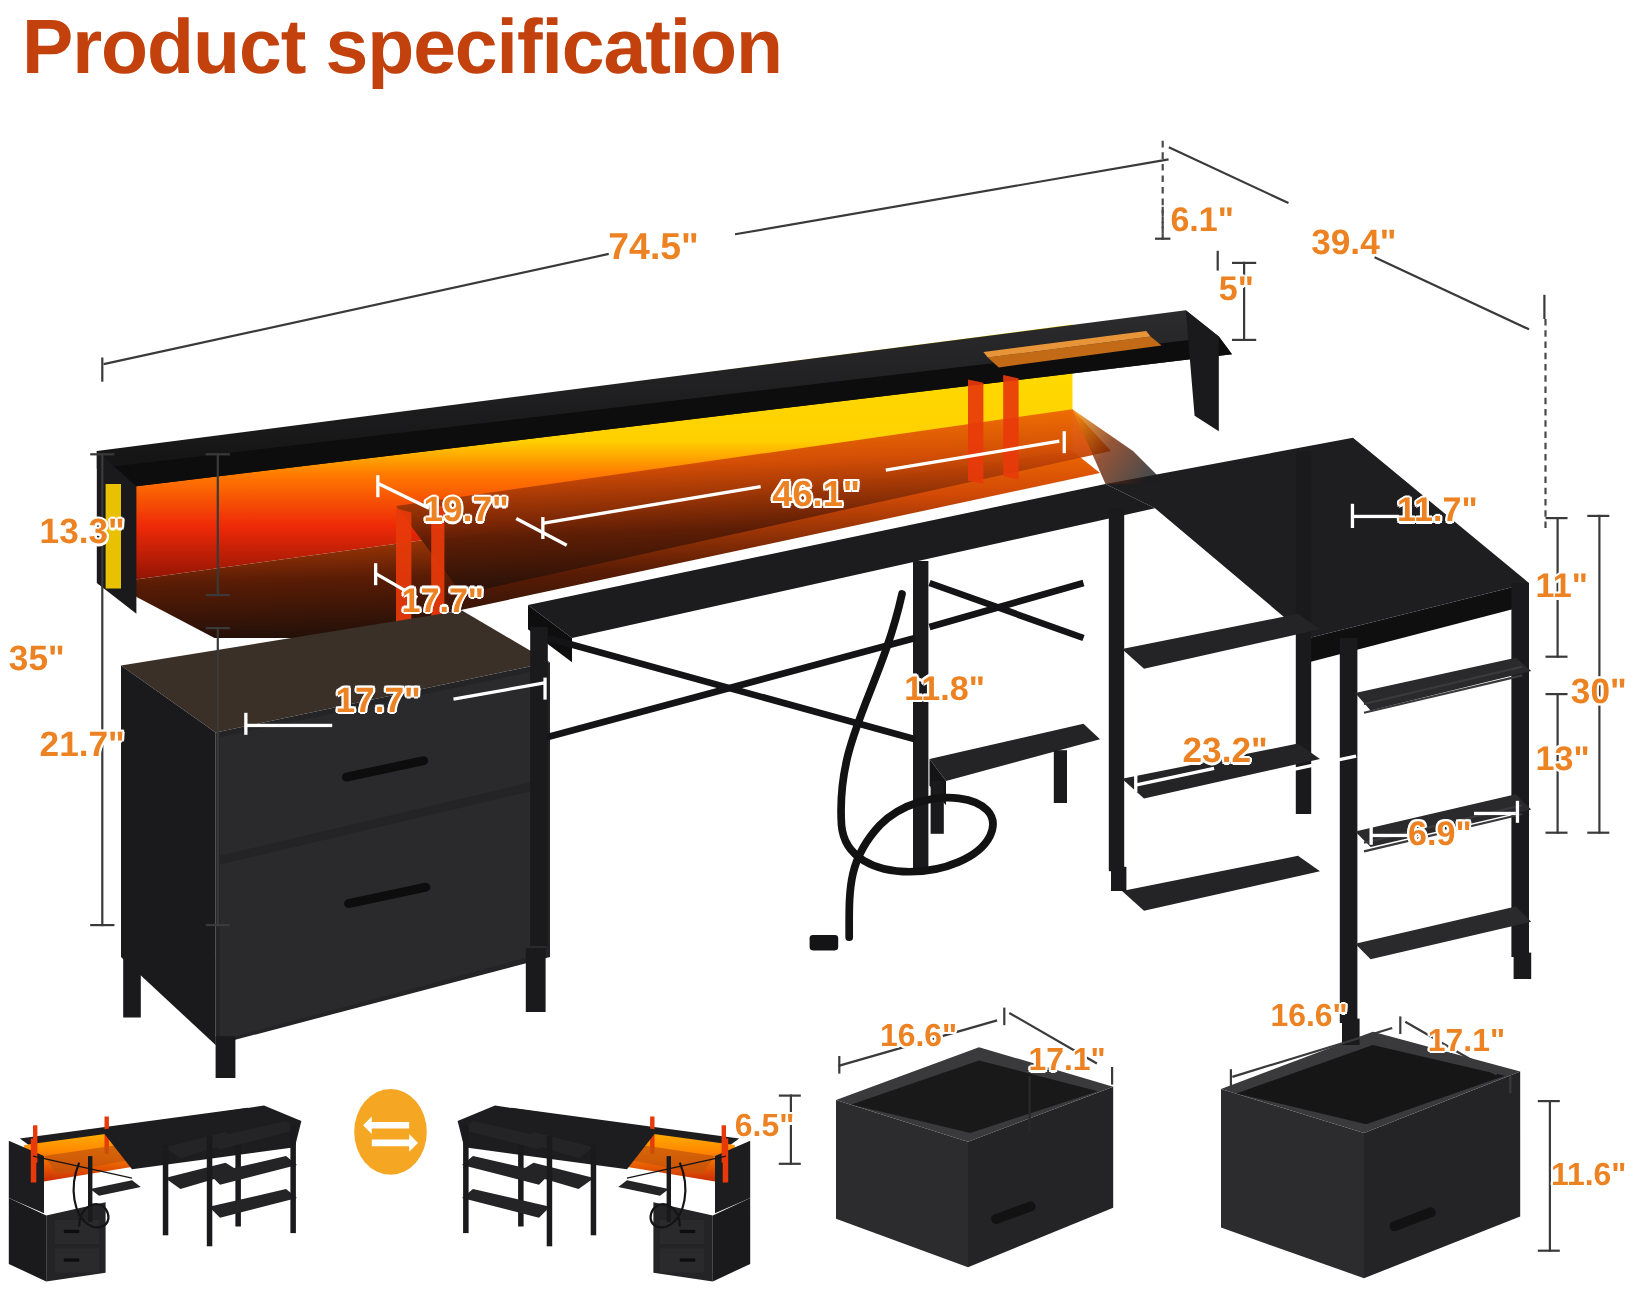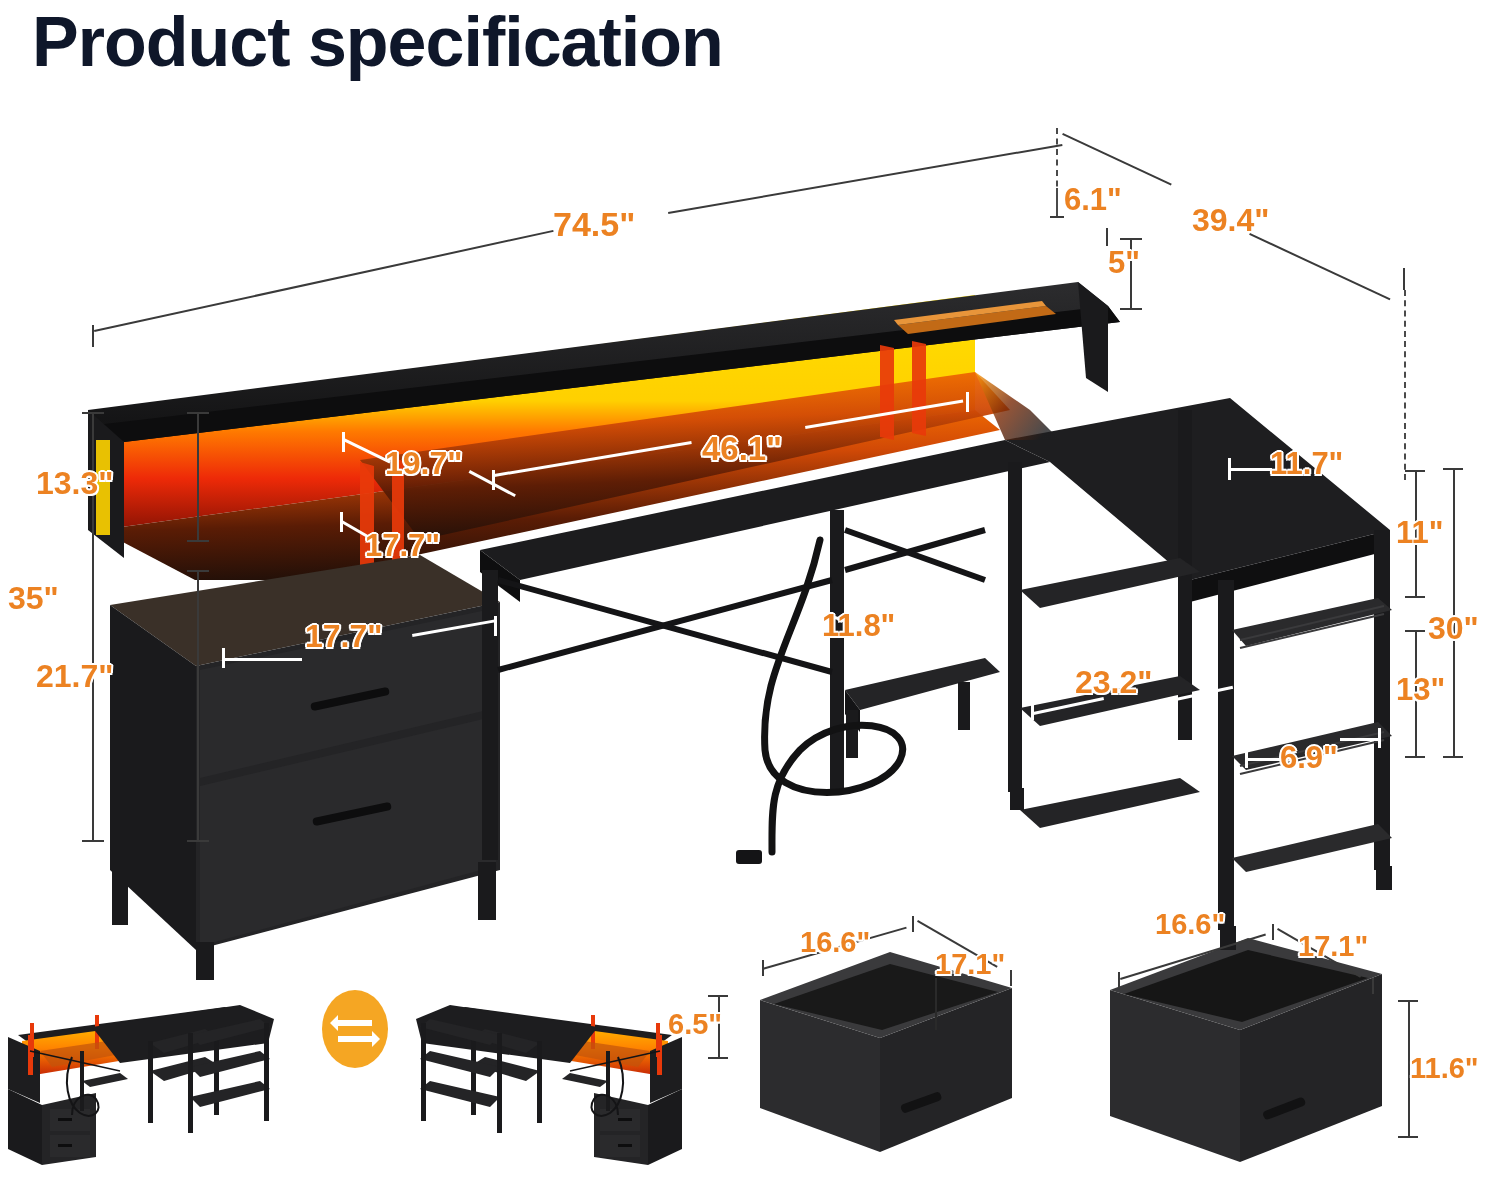--- a/index.html
+++ b/index.html
@@ -1,23 +1,23 @@
 <!DOCTYPE html>
 <html><head>
 <meta charset="utf-8">
 <style>
   html,body{margin:0;padding:0;background:#fff;}
   body{width:1500px;height:1178px;position:relative;overflow:hidden;
        font-family:"Liberation Sans","DejaVu Sans",sans-serif;}
 
   
   #page-title{
-    position:absolute;left:32px;top:2px;
+    position:absolute;left:20px;top:2px;
     font-size:70px;font-weight:700;letter-spacing:-1px;
-    color:#0f172a;white-space:nowrap;line-height:1.15;
+    color:#c2410c;white-space:nowrap;line-height:1.15;
   }
 
   
   .dim{
     position:absolute;color:#ec8222;font-weight:700;white-space:nowrap;
     text-shadow:
        2px 0 0 #fff,-2px 0 0 #fff,0 2px 0 #fff,0 -2px 0 #fff,
        1.5px 1.5px 0 #fff,-1.5px 1.5px 0 #fff,1.5px -1.5px 0 #fff,-1.5px -1.5px 0 #fff;
     z-index:40;
   }

